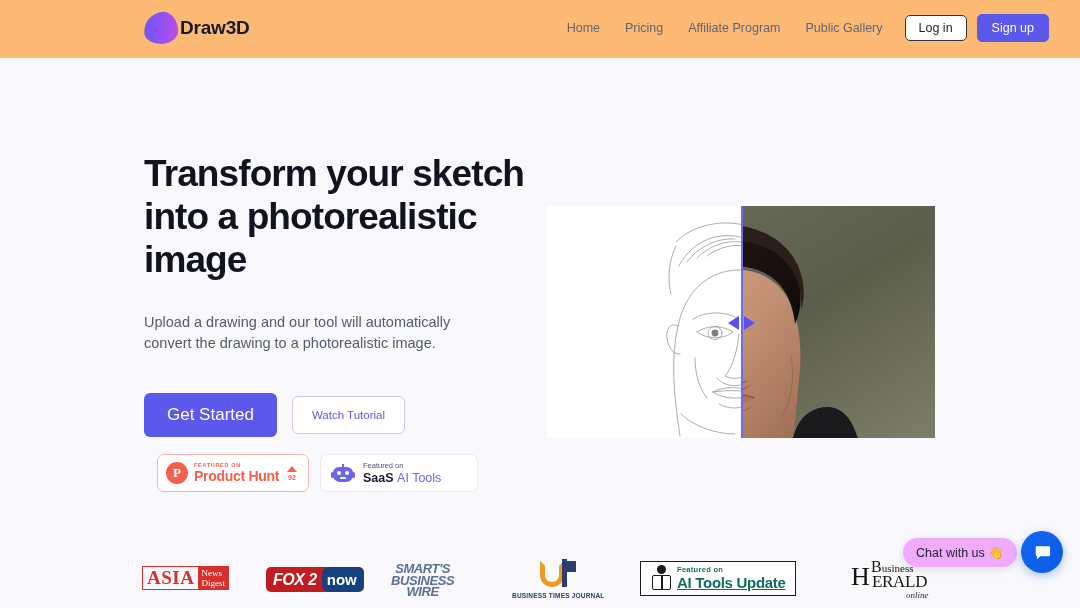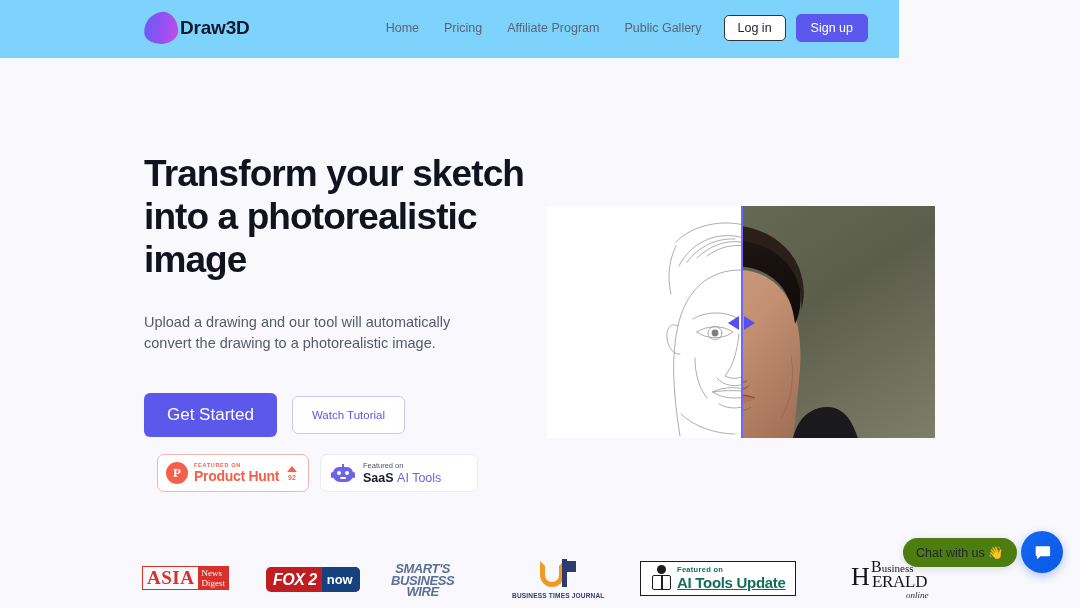--- a/index.html
+++ b/index.html
@@ -6,22 +6,22 @@
   html, body {
     width: 1080px; height: 608px;
     background: #f8f8fd;
     font-family: "Liberation Sans", sans-serif;
     overflow: hidden;
   }
   .page { position: relative; width: 1080px; height: 608px; background: #f8f8fd; }
 
   
   .header {
-    position: absolute; top: 0; left: 0; width: 899px; height: 58px;
-    display: flex; align-items: center; background: #7dd3fc;
+    position: absolute; top: 0; left: 0; width: 1080px; height: 58px;
+    display: flex; align-items: center; background: #fdba74;
   }
   .brand { position: absolute; left: 144px; top: 12px; display: flex; align-items: center; }
   .brand-mark {
     width: 34px; height: 32px;
     background: linear-gradient(100deg, #6a5af9 0%, #8e52f2 45%, #c44ce8 100%);
     border-radius: 58% 42% 48% 52% / 62% 60% 40% 38%;
     transform: rotate(-4deg);
   }
   .brand-name {
     margin-left: 2px; font-size: 19px; font-weight: bold; color: #16182b;
@@ -140,21 +140,21 @@
     font-family: "Liberation Serif", serif;
   }
   .asia-l { color: #d8302a; font-size: 19px; font-weight: bold; padding: 0 4px; letter-spacing: 0.5px; line-height: 22px; }
   .asia-r { background: #d8302a; color: #ffffff; font-size: 9px; font-weight: normal; padding: 1px 3px; line-height: 10px; text-align: left; }
 
   .fox {
     display: flex; align-items: center; border-radius: 5px; overflow: hidden;
     background: #c01d20; height: 25px;
   }
   .fox-a { color: #ffffff; font-size: 16px; font-weight: bold; font-style: italic; padding: 0 5px 0 7px; letter-spacing: -0.5px; }
-  .fox-b { background: #17407e; color: #ffffff; font-size: 13px; padding: 3px 7px 3px 5px; font-weight: bold; height: 100%; display: flex; align-items: center; }
+  .fox-b { background: #17407e; color: #ffffff; font-size: 15px; padding: 3px 7px 3px 5px; font-weight: bold; height: 100%; display: flex; align-items: center; border-radius: 7px; }
 
   .smart {
     color: #5b7094; font-size: 13px; font-weight: bold; font-style: italic;
     line-height: 11.5px; text-align: center; letter-spacing: -0.4px;
   }
 
   .btj { text-align: center; }
   .btj-mark { position: relative; width: 44px; height: 30px; margin: 0 auto 3px; }
   .btj-b {
     position: absolute; left: 4px; top: 2px; width: 24px; height: 26px;
@@ -177,21 +177,21 @@
   .herald { font-family: "Liberation Serif", serif; position: relative; text-align: left; }
   .hr-h { position: absolute; left: 0; top: 6px; font-size: 26px; color: #141414; line-height: 24px; }
   .hr-b { position: absolute; left: 20px; top: 0px; font-size: 16px; color: #141414; line-height: 16px; }
   .hr-bb { font-size: 11px; }
   .hr-e { position: absolute; left: 21px; top: 14px; font-size: 17px; color: #141414; line-height: 17px; letter-spacing: -0.3px; }
   .hr-o { position: absolute; left: 55px; top: 31px; font-size: 9px; font-style: italic; color: #2a2a2a; }
 
   
   .chat-pill {
     position: absolute; left: 903px; top: 538px; height: 29px;
-    background: #4d7c0f; border-radius: 15px; display: flex; align-items: center;
+    background: #f0abfc; border-radius: 15px; display: flex; align-items: center;
     padding: 0 13px; box-shadow: 0 2px 9px rgba(25,30,60,0.13);
     font-size: 12.5px; color: #222532; cursor: pointer; white-space: nowrap;
   }
   .chat-btn {
     position: absolute; left: 1021px; top: 531px; width: 42px; height: 42px;
     border-radius: 50%; background: linear-gradient(135deg, #1367f0 0%, #0a5ae6 100%);
     display: flex; align-items: center; justify-content: center; cursor: pointer;
     box-shadow: 0 3px 10px rgba(16,70,200,0.3);
   }
 </style>

